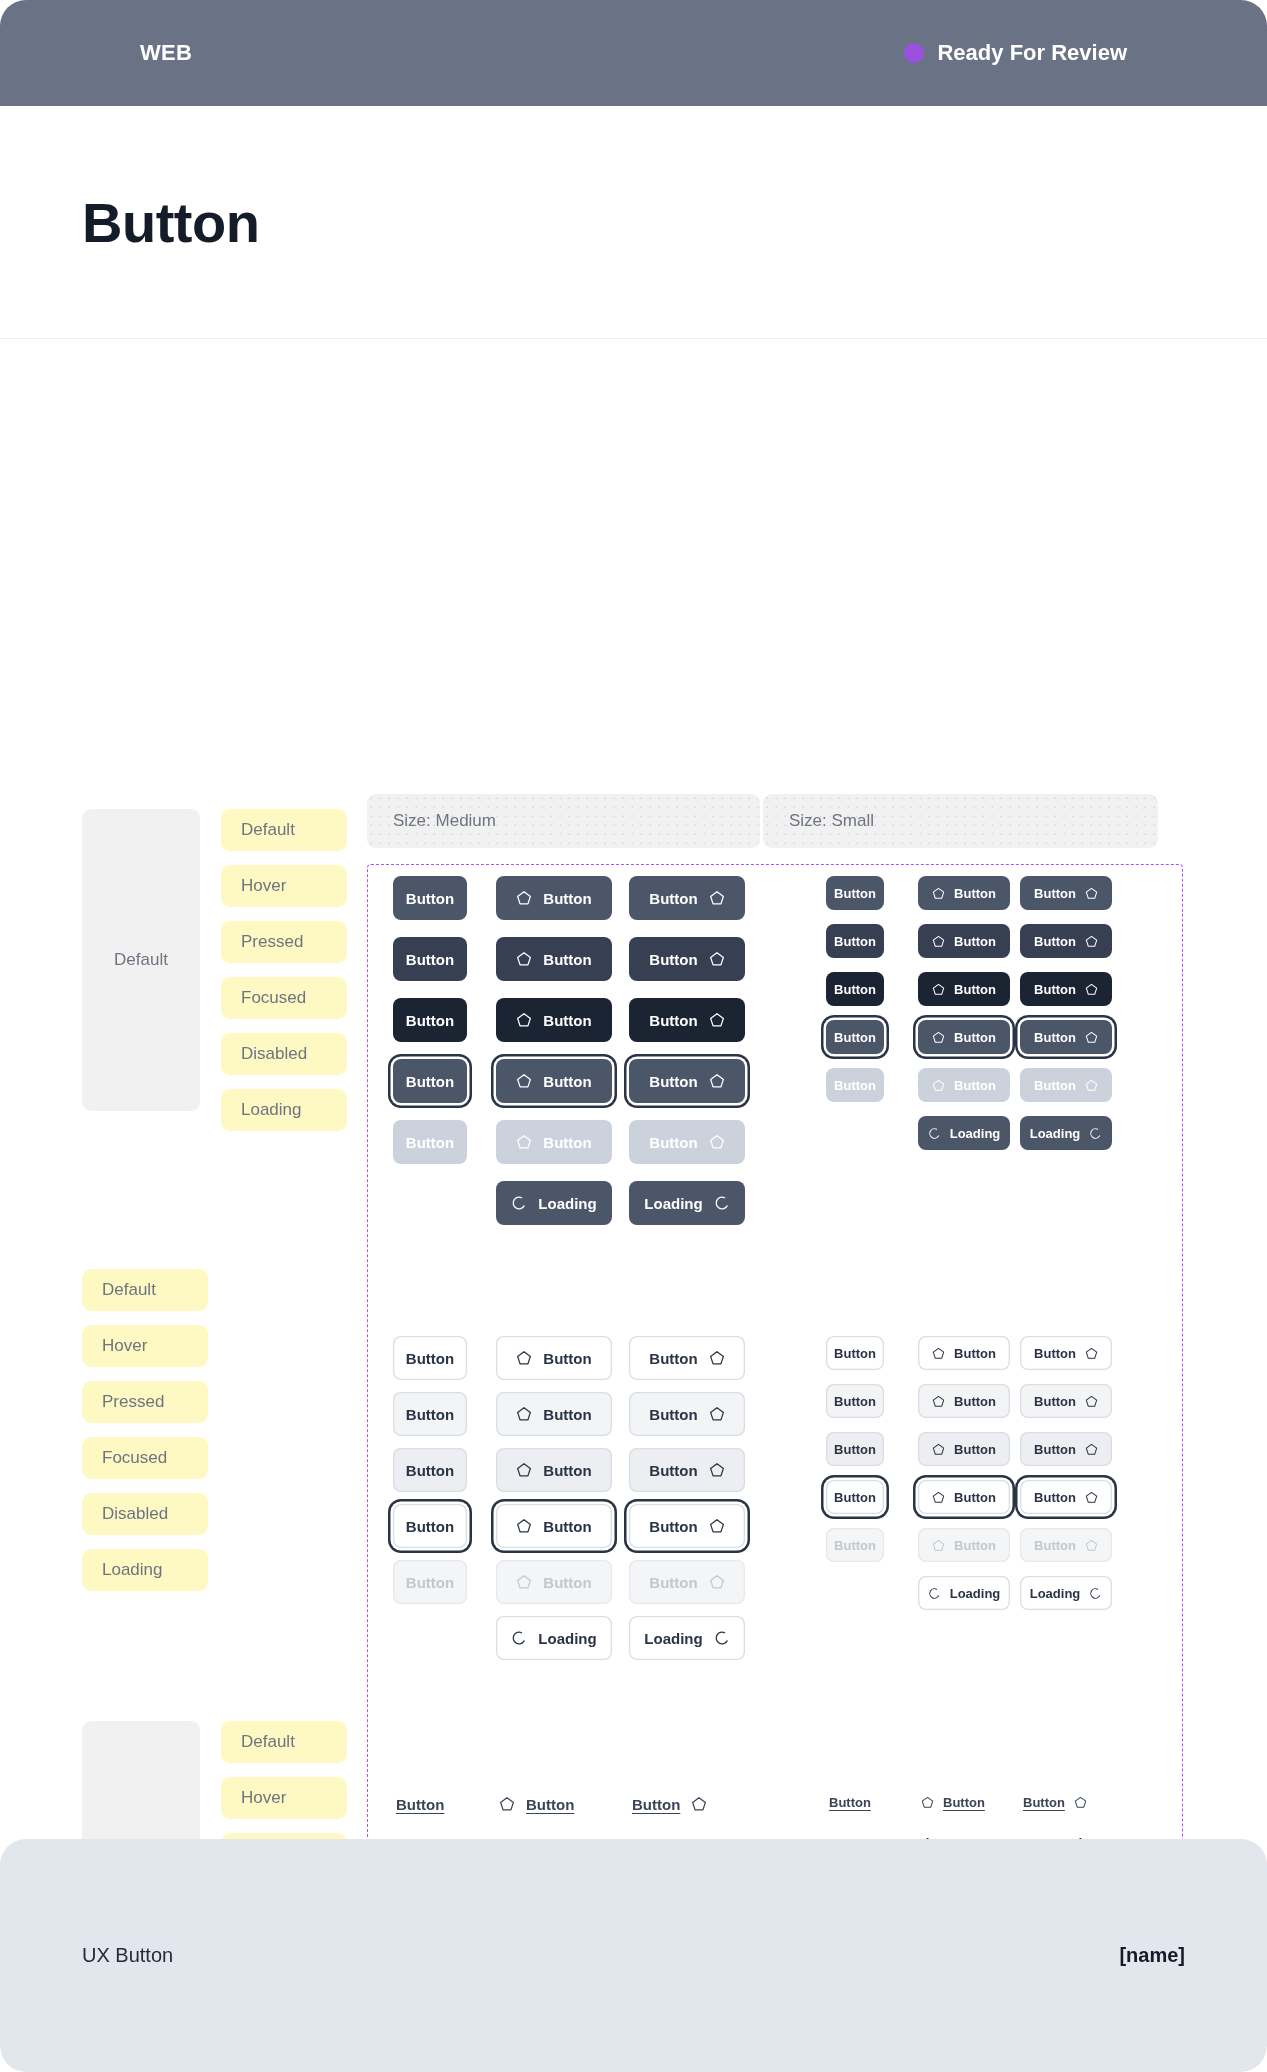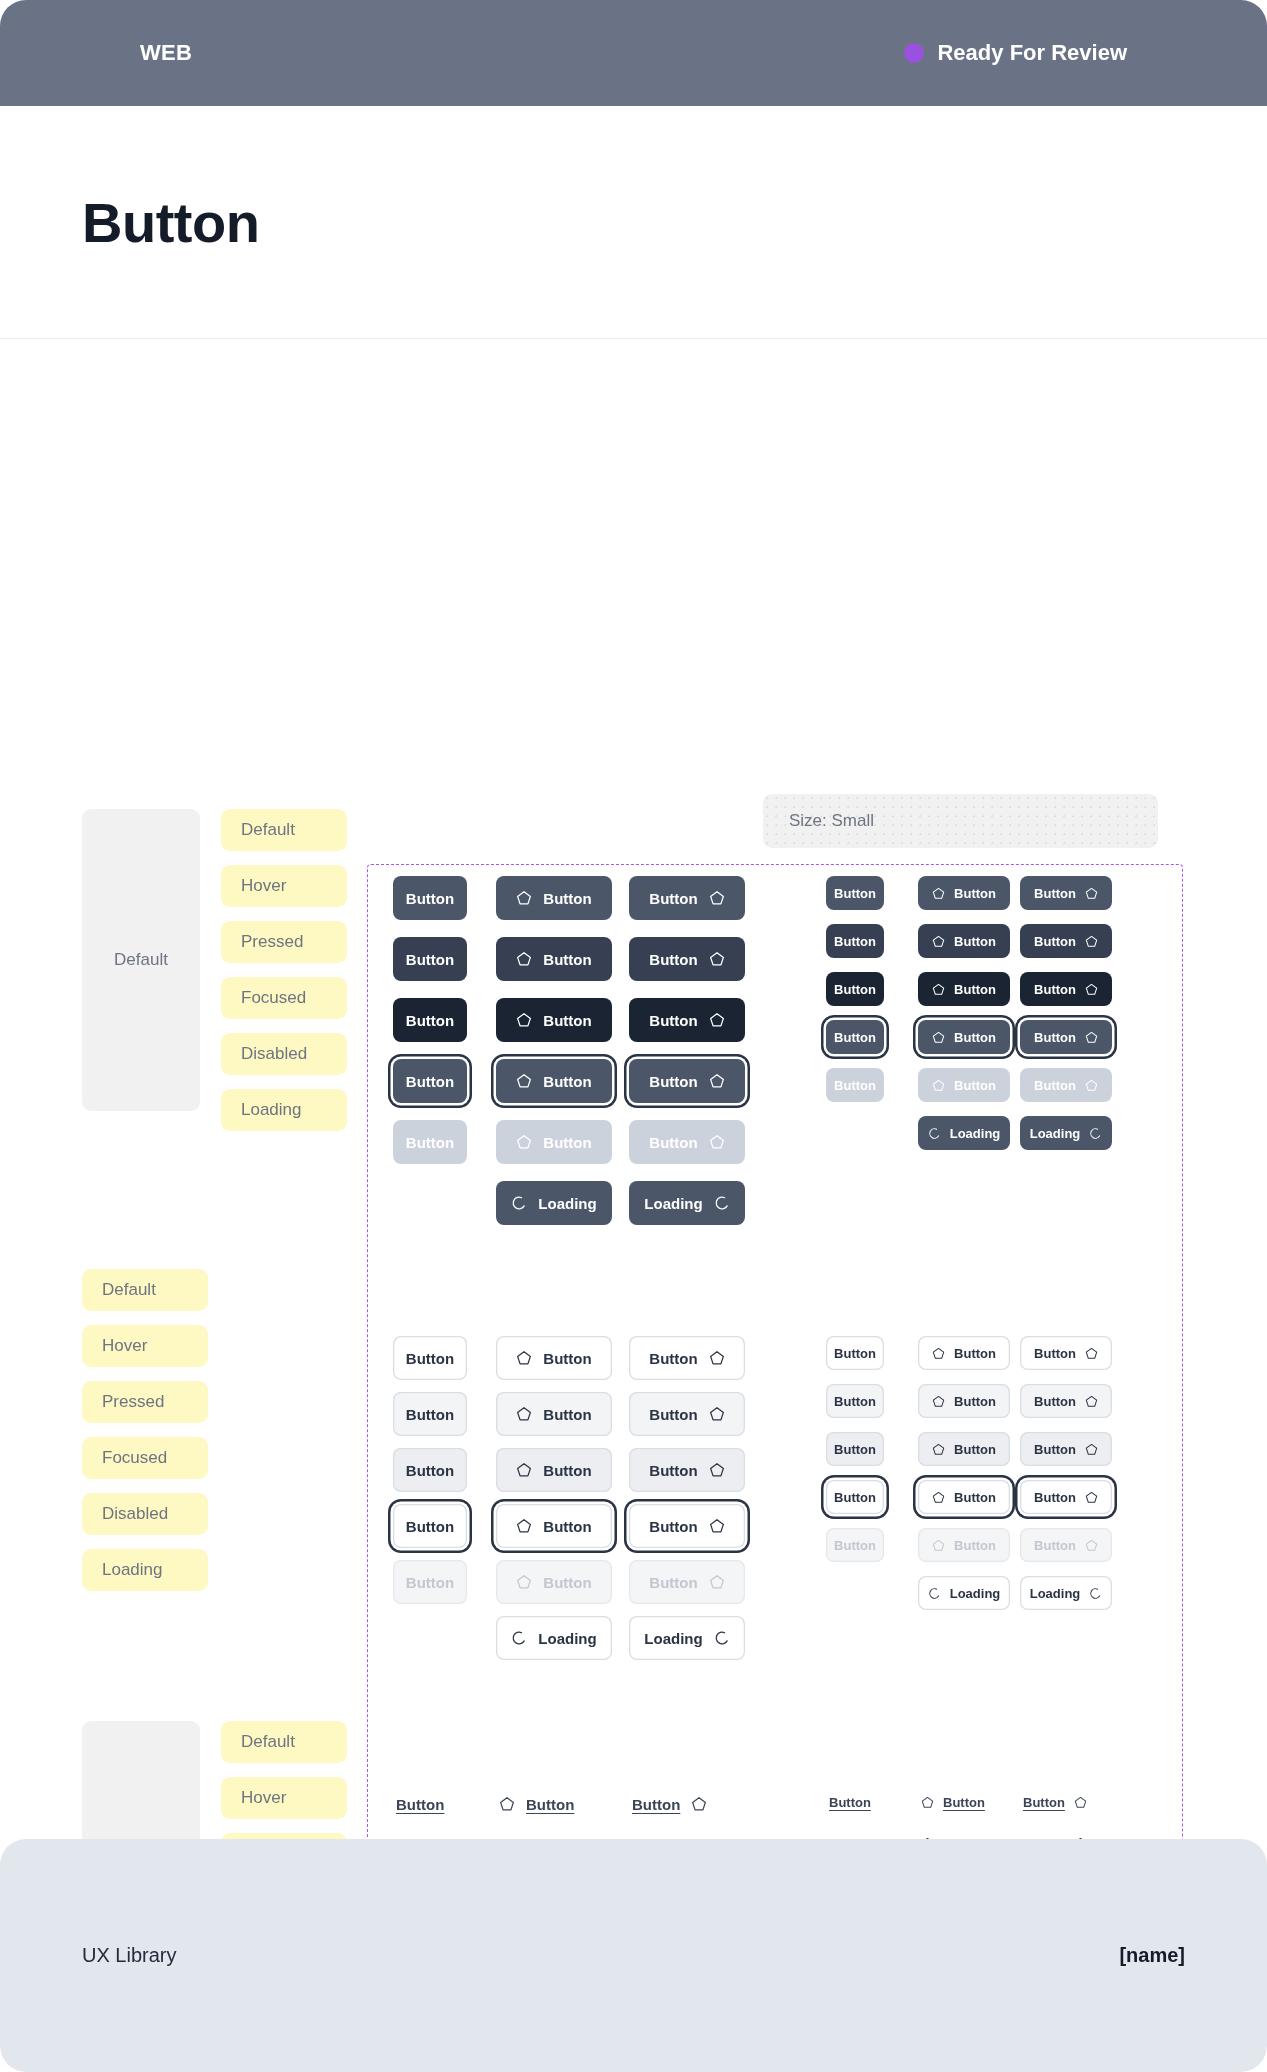--- a/index.html
+++ b/index.html
@@ -224,20 +224,21 @@
       <div class="status-text">Ready For Review</div>
     </div>
   </div>
 
   <div class="titlebar">
     <div class="page-title">Button</div>
   </div>
 
   <div class="canvas">
 
+    <div class="size-head" id="size-medium-head">Size: Medium</div>
     <div class="size-head" id="size-small-head">Size: Small</div>
 
     <div class="dashed-zone"></div>
 
     <div class="rail" id="rail">
         <div class="variant-row" style="top: 470px;">
           <div class="variant-chip" style="height: 302px;">Default</div>
           <div class="state-col">
             <div class="state-chip">Default</div>
             <div class="state-chip">Hover</div>
@@ -930,17 +931,17 @@
               <svg width="13" height="13" viewBox="0 0 20 20" fill="none">
                 <path d="M16.4 13.6A7.3 7.3 0 1 1 13.2 3.4" stroke="#2b3445" stroke-width="1.6" stroke-linecap="round" fill="none"></path>
               </svg>
             </span>
           </div>
         </div>
       </div>
   </div>
 
   <div class="footer">
-    <div class="footer-left">UX Library</div>
+    <div class="footer-left">UX Button</div>
     <div class="footer-right">[name]</div>
   </div>
 
 </div>
 
 </body></html>

